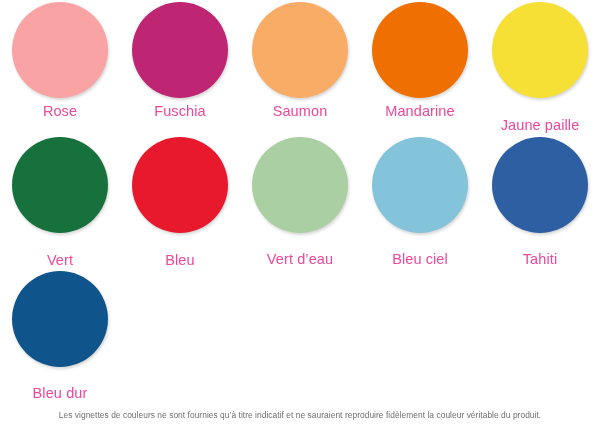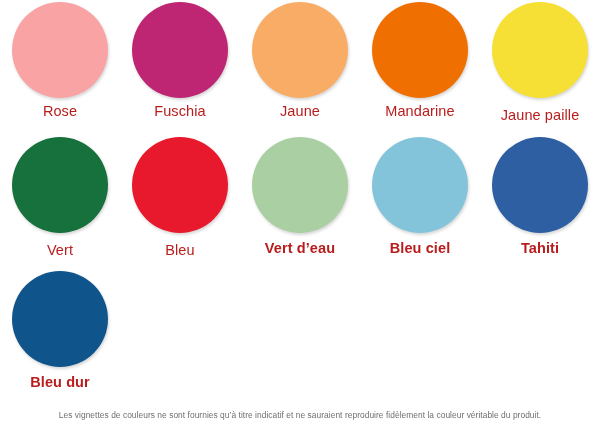--- a/index.html
+++ b/index.html
@@ -49,32 +49,32 @@
   .swatch {
     width: 96px;
     height: 96px;
     border-radius: 50%;
     box-shadow: 1px 2px 3px rgba(120,120,120,0.30);
   }
   .cell .label {
     font-size: 14.5px;
     line-height: 1;
     letter-spacing: 0.1px;
-    color: #b91c1c;
+    color: #ec4899;
     white-space: nowrap;
     text-align: center;
     margin-top: 2px;
   }
   
   .r0 .swatch-wrap { height: 100px; }
   .r0 .label { margin-top: 4px; }
   .r1 .swatch-wrap { height: 100px; }
-  .r1 .label { margin-top: 8px; }
+  .r1 .label { margin-top: 18px; }
   .r2 .swatch-wrap { height: 100px; }
-  .r2 .label { margin-top: 6px; font-weight: bold; }
+  .r2 .label { margin-top: 17px; }
 
   .disclaimer {
     position: absolute;
     left: 0;
     bottom: 6px;
     width: 600px;
     text-align: center;
     font-size: 8.4px;
     line-height: 1.2;
     color: #6f6f6f;
@@ -101,21 +101,21 @@
       <div class="swatch-wrap">
         <div class="swatch" style="background: rgb(190, 37, 115);"></div>
       </div>
       <div class="label">Fuschia</div>
     </div>
 
     <div class="cell r0">
       <div class="swatch-wrap">
         <div class="swatch" style="background: rgb(249, 172, 102);"></div>
       </div>
-      <div class="label">Jaune</div>
+      <div class="label">Saumon</div>
     </div>
 
     <div class="cell r0">
       <div class="swatch-wrap">
         <div class="swatch" style="background: rgb(239, 112, 0);"></div>
       </div>
       <div class="label">Mandarine</div>
     </div>
 
     <div class="cell r1">

